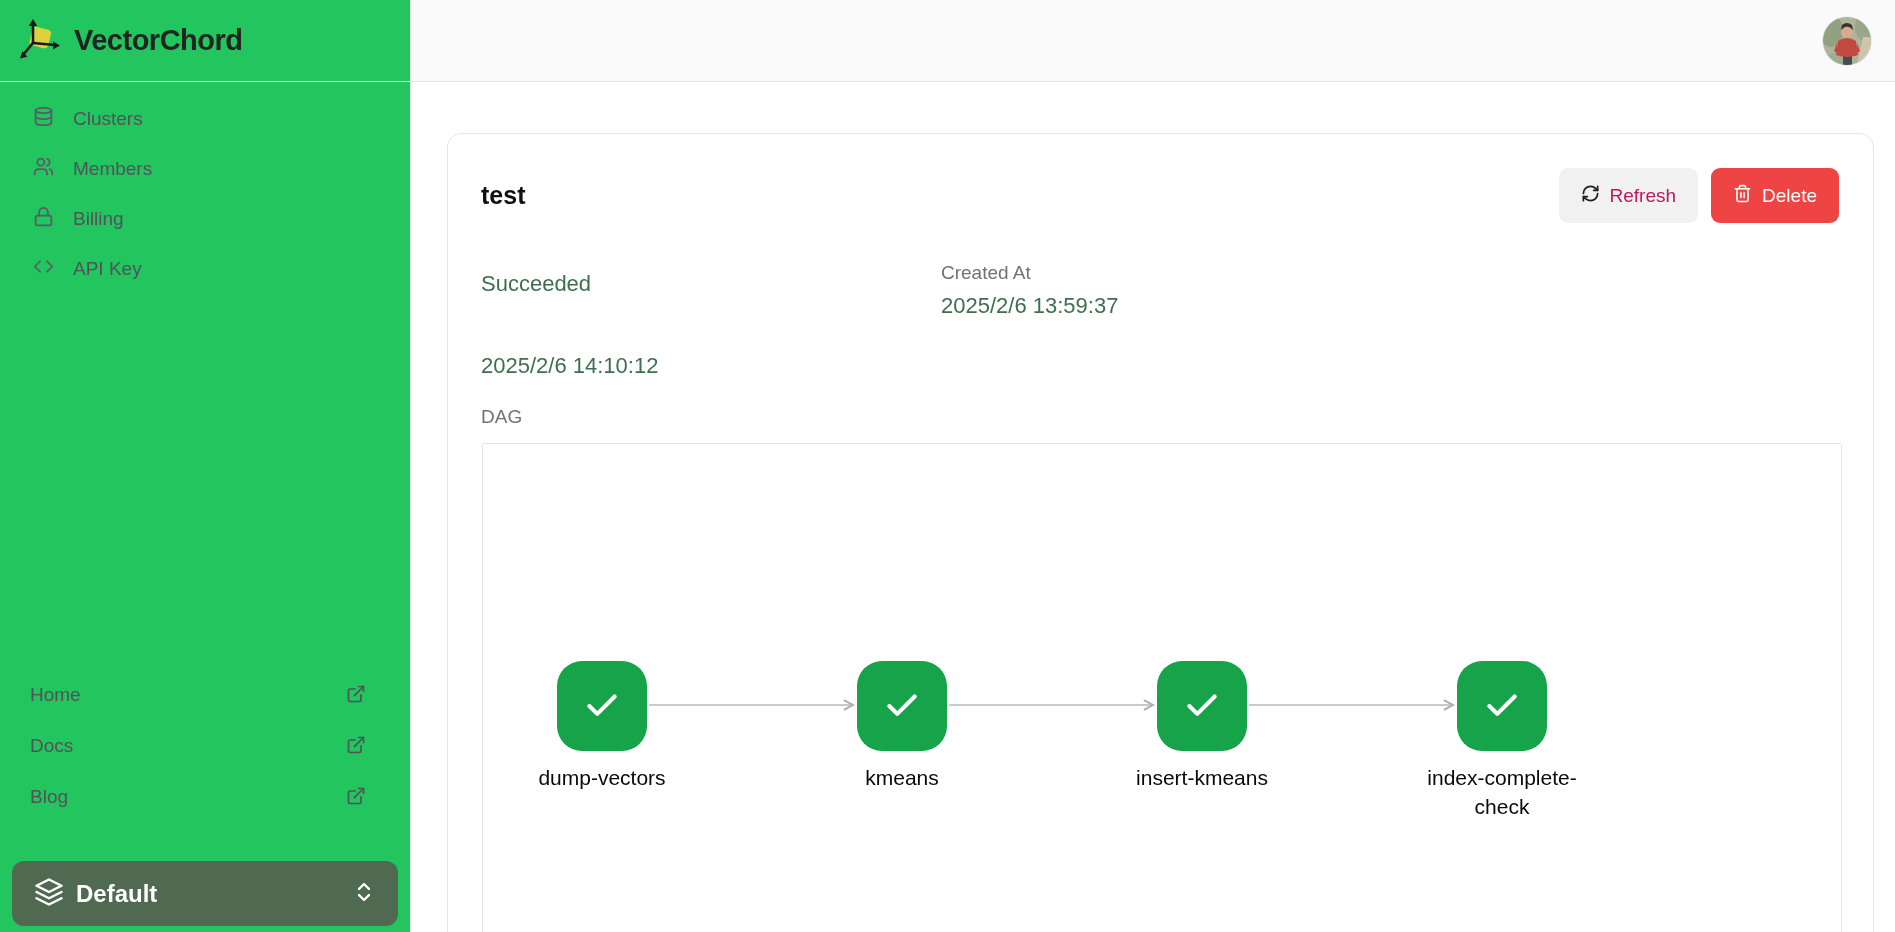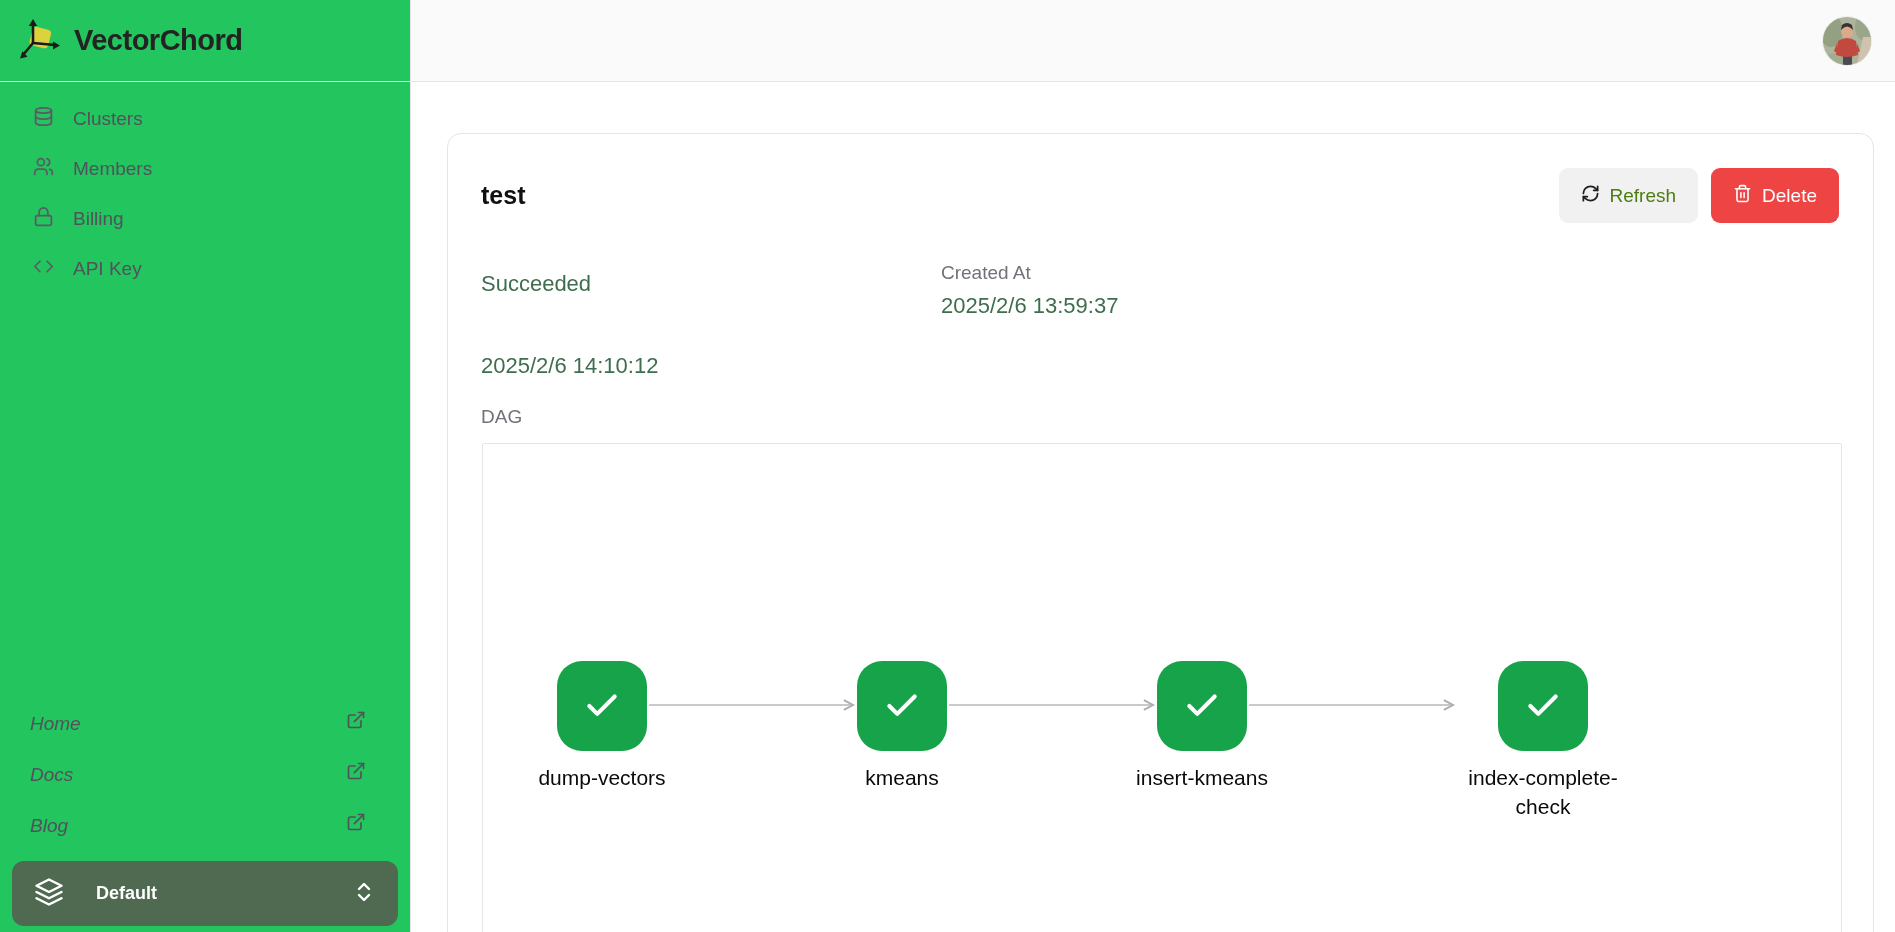--- a/index.html
+++ b/index.html
@@ -11,48 +11,48 @@
   .sidebar { width:411px; min-width:411px; height:932px; background:#22c55e;
              border-right:1px solid #e5e5e5; display:flex; flex-direction:column; }
   .sidebar-header { height:82px; border-bottom:1px solid #e5e5e5;
                     display:flex; align-items:center; padding-left:18px; }
   .brand-name { font-size:29px; font-weight:600; letter-spacing:-0.5px; color:#232323; margin-left:8px; }
   .nav { padding-top:12px; }
   .nav-item { height:50px; display:flex; align-items:center; gap:19px;
               padding-left:33px; font-size:19px; color:#52525b; cursor:pointer; }
   .nav-item svg { width:21px; height:21px; stroke:#5b5b66; }
   .sidebar-links { margin-top:auto; padding-bottom:24px; }
-  .side-link { height:51px; display:flex; align-items:flex-end; justify-content:space-between;
-               padding:0 44px 0 30px; font-size:19px; color:#52525b; cursor:pointer;font-style:italic; }
+  .side-link { height:51px; display:flex; align-items:flex-start; justify-content:space-between;
+               padding:0 44px 0 30px; font-size:19px; color:#52525b; cursor:pointer; }
   .side-link svg { width:20px; height:20px; stroke:#52525b; }
   .workspace-btn { margin:0 12px 6px 12px; height:65px; background:#4f6a51; border:none;
                    border-radius:12px; display:flex; align-items:center; padding:0 22px;
                    color:#fff; cursor:pointer; }
-  .workspace-btn .ws-label { font-size:18px; font-weight:600; margin-left:32px; color:#fff; }
+  .workspace-btn .ws-label { font-size:24px; font-weight:600; margin-left:12px; color:#fff; }
   .workspace-btn svg { stroke:#fff; }
   .ws-chevrons { margin-left:auto; }
 
   
   .main { flex:1; display:flex; flex-direction:column; }
   .topbar { height:82px; background:#fafafa; border-bottom:1px solid #e5e5e5;
             display:flex; align-items:center; justify-content:flex-end; padding-right:24px; }
   .avatar { width:48px; height:48px; border-radius:50%; overflow:hidden; cursor:pointer;
             box-shadow:0 0 0 1px rgba(0,0,0,0.06); }
   .content { flex:1; background:#fff; position:relative; }
 
   .card { position:absolute; left:36px; top:51px; width:1427px; height:940px;
           background:#fff; border:1px solid #e5e5e5; border-radius:14px;
           padding:34px 34px 0 33px; }
   .card-header { display:flex; align-items:center; justify-content:space-between; height:55px; }
   .job-title { font-size:25px; font-weight:600; color:#111113; }
   .btn-group { display:flex; gap:13px; }
   .btn { height:55px; border:none; border-radius:9px; display:flex; align-items:center;
          gap:10px; padding:0 22px; font-size:19px; font-weight:500; cursor:pointer;
          font-family:"Liberation Sans", sans-serif; }
-  .btn-refresh { background:#f1f1f2; color:#4d7c0f; }
+  .btn-refresh { background:#f1f1f2; color:#be185d; }
   .btn-refresh svg { width:19px; height:19px; stroke:#1f1f23; }
   .btn-delete { background:#ef4444; color:#fff; }
   .btn-delete svg { width:19px; height:19px; stroke:#fff; }
 
   .info-grid { margin-top:39px; display:grid; grid-template-columns:460px auto; }
   .field { margin-bottom:26px; }
   .field-label { font-size:19px; color:#71717a; line-height:1.15; }
   .field-value { font-size:22px; color:#3e6e4e; margin-top:9px; line-height:1.15; }
 
   .dag-section-label { font-size:19px; color:#71717a; margin-top:2px; }
@@ -282,21 +282,21 @@
 
           <div class="dag-node" style="left:629px">
             <div class="node-box">
               <svg viewBox="0 0 24 24" fill="none" stroke-width="2.6" stroke-linecap="round" stroke-linejoin="round" width="38" height="38" stroke="#fff">
                 <polyline points="20 6 9 17 4 12"></polyline>
               </svg>
             </div>
             <div class="node-label">insert-kmeans</div>
           </div>
 
-          <div class="dag-node" style="left:970px">
+          <div class="dag-node" style="left:929px">
             <div class="node-box">
               <svg viewBox="0 0 24 24" fill="none" stroke-width="2.6" stroke-linecap="round" stroke-linejoin="round" width="38" height="38" stroke="#fff">
                 <polyline points="20 6 9 17 4 12"></polyline>
               </svg>
             </div>
             <div class="node-label">index-complete-check</div>
           </div>
         </div>
       </section>
     </div>

